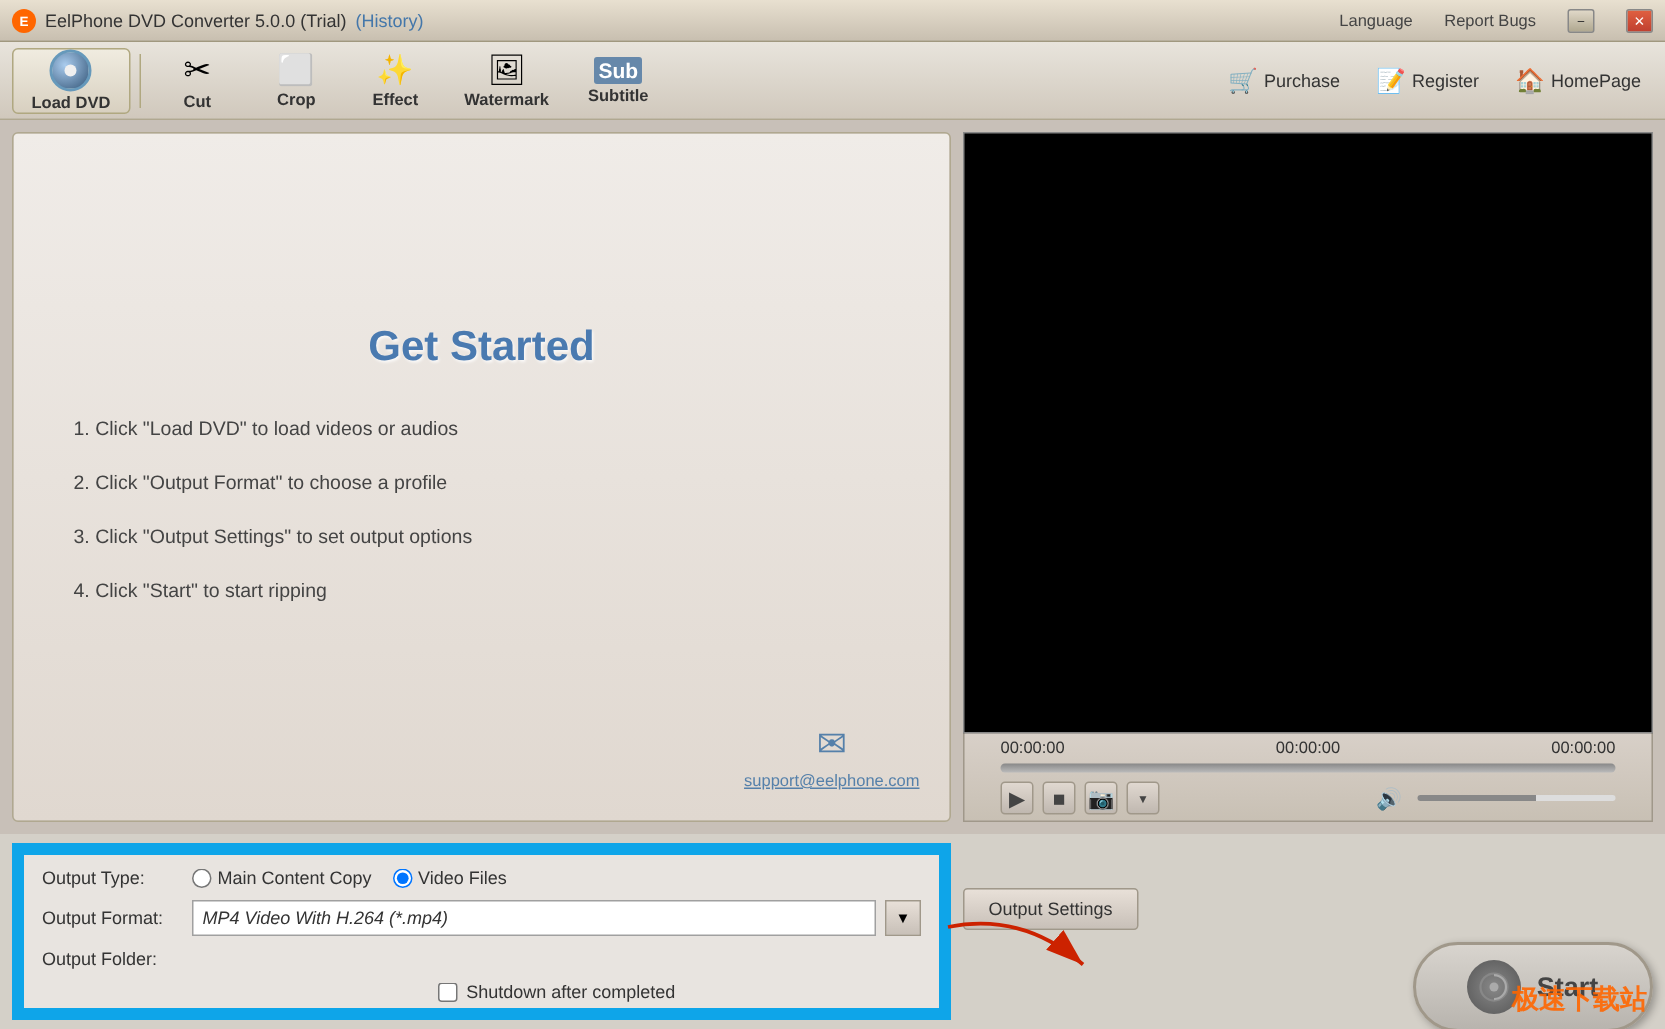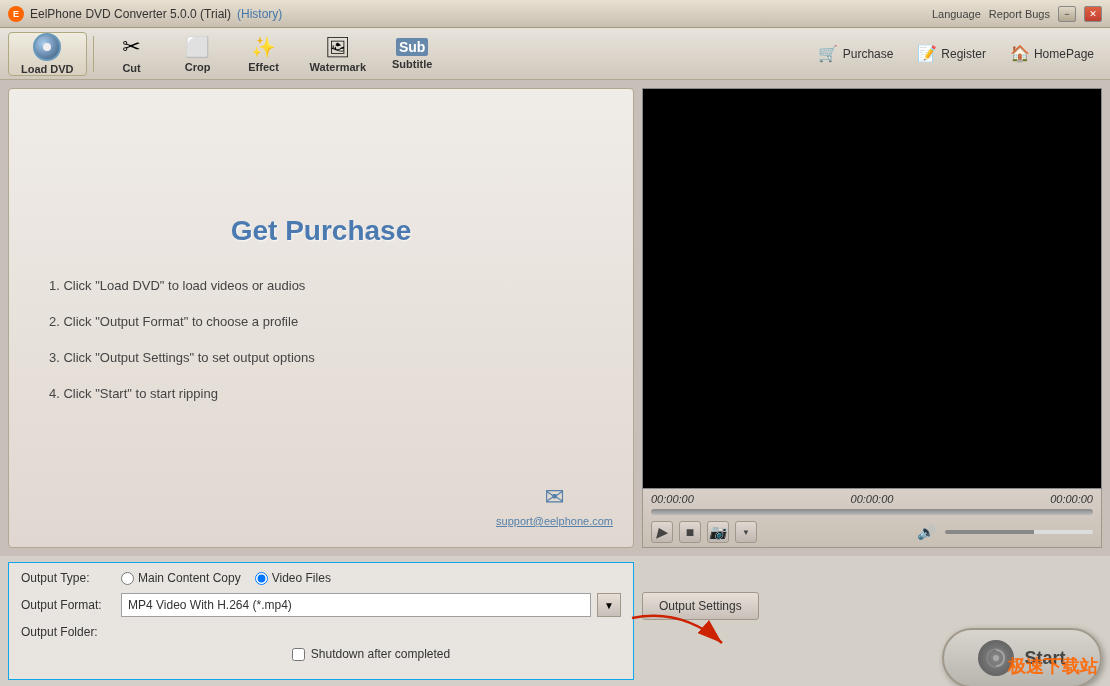--- a/index.html
+++ b/index.html
@@ -40,21 +40,21 @@
       font-weight: bold;
     }
     .title-text {
       font-size: 12px;
       color: #333;
       font-weight: normal;
     }
     .title-bar-right {
       display: flex;
       align-items: center;
-      gap: 8px;
+      gap: 21px;
     }
     .title-link {
       font-size: 11px;
       color: #444;
       cursor: pointer;
       text-decoration: none;
     }
     .title-btn {
       width: 18px;
       height: 16px;
@@ -195,22 +195,21 @@
     }
     .video-preview {
       background: #000;
       flex: 1;
       border: 1px solid #888;
     }
     .video-controls-bar {
       background: linear-gradient(180deg, #d8d0c8 0%, #c8c0b4 100%);
       border: 1px solid #a0988a;
       border-top: none;
-      padding: 4px 8px;
-      font-style: italic;
+      padding: 4px 24px;
     }
     .time-row {
       display: flex;
       justify-content: space-between;
       font-size: 11px;
       color: #333;
       margin-bottom: 4px;
     }
     .progress-bar {
       width: 100%;
@@ -252,21 +251,21 @@
 
     
     .bottom-area {
       height: 130px;
       background: #d4d0c8;
       padding: 6px 8px;
       display: flex;
       gap: 8px;
     }
     .settings-box {
-      border: 1px solid #0ea5e9;
+      border: 8px solid #0ea5e9;
       background: #e8e4e0;
       padding: 8px 12px;
       flex: 1;
       display: flex;
       flex-direction: column;
       gap: 8px;
     }
     .setting-row {
       display: flex;
       align-items: center;
@@ -302,20 +301,21 @@
       flex: 1;
     }
     .format-input {
       flex: 1;
       height: 24px;
       border: 1px solid #a0a0a0;
       background: white;
       padding: 0 6px;
       font-size: 12px;
       color: #333;
+      font-style: italic;
     }
     .dropdown-btn {
       width: 24px;
       height: 24px;
       background: linear-gradient(180deg, #e8e0d8 0%, #c8c0b8 100%);
       border: 1px solid #a0988a;
       display: flex;
       align-items: center;
       justify-content: center;
       cursor: pointer;
@@ -488,21 +488,21 @@
     <div class="toolbar-right-btn">
       <span class="r-icon">🏠</span>
       <span>HomePage</span>
     </div>
   </div>
 </div>
 
 <div class="main-content">
 
   <div class="left-panel">
-    <div class="get-started-title">Get Purchase</div>
+    <div class="get-started-title">Get Started</div>
     <div class="get-started-steps">
       <div class="step-item">1. Click "Load DVD" to load videos or audios</div>
       <div class="step-item">2. Click "Output Format" to choose  a profile</div>
       <div class="step-item">3. Click "Output Settings" to set output options</div>
       <div class="step-item">4. Click "Start" to start ripping</div>
     </div>
     <div class="support-link">
       <div class="support-icon">✉</div>
       <span class="support-text">support@eelphone.com</span>
     </div>

